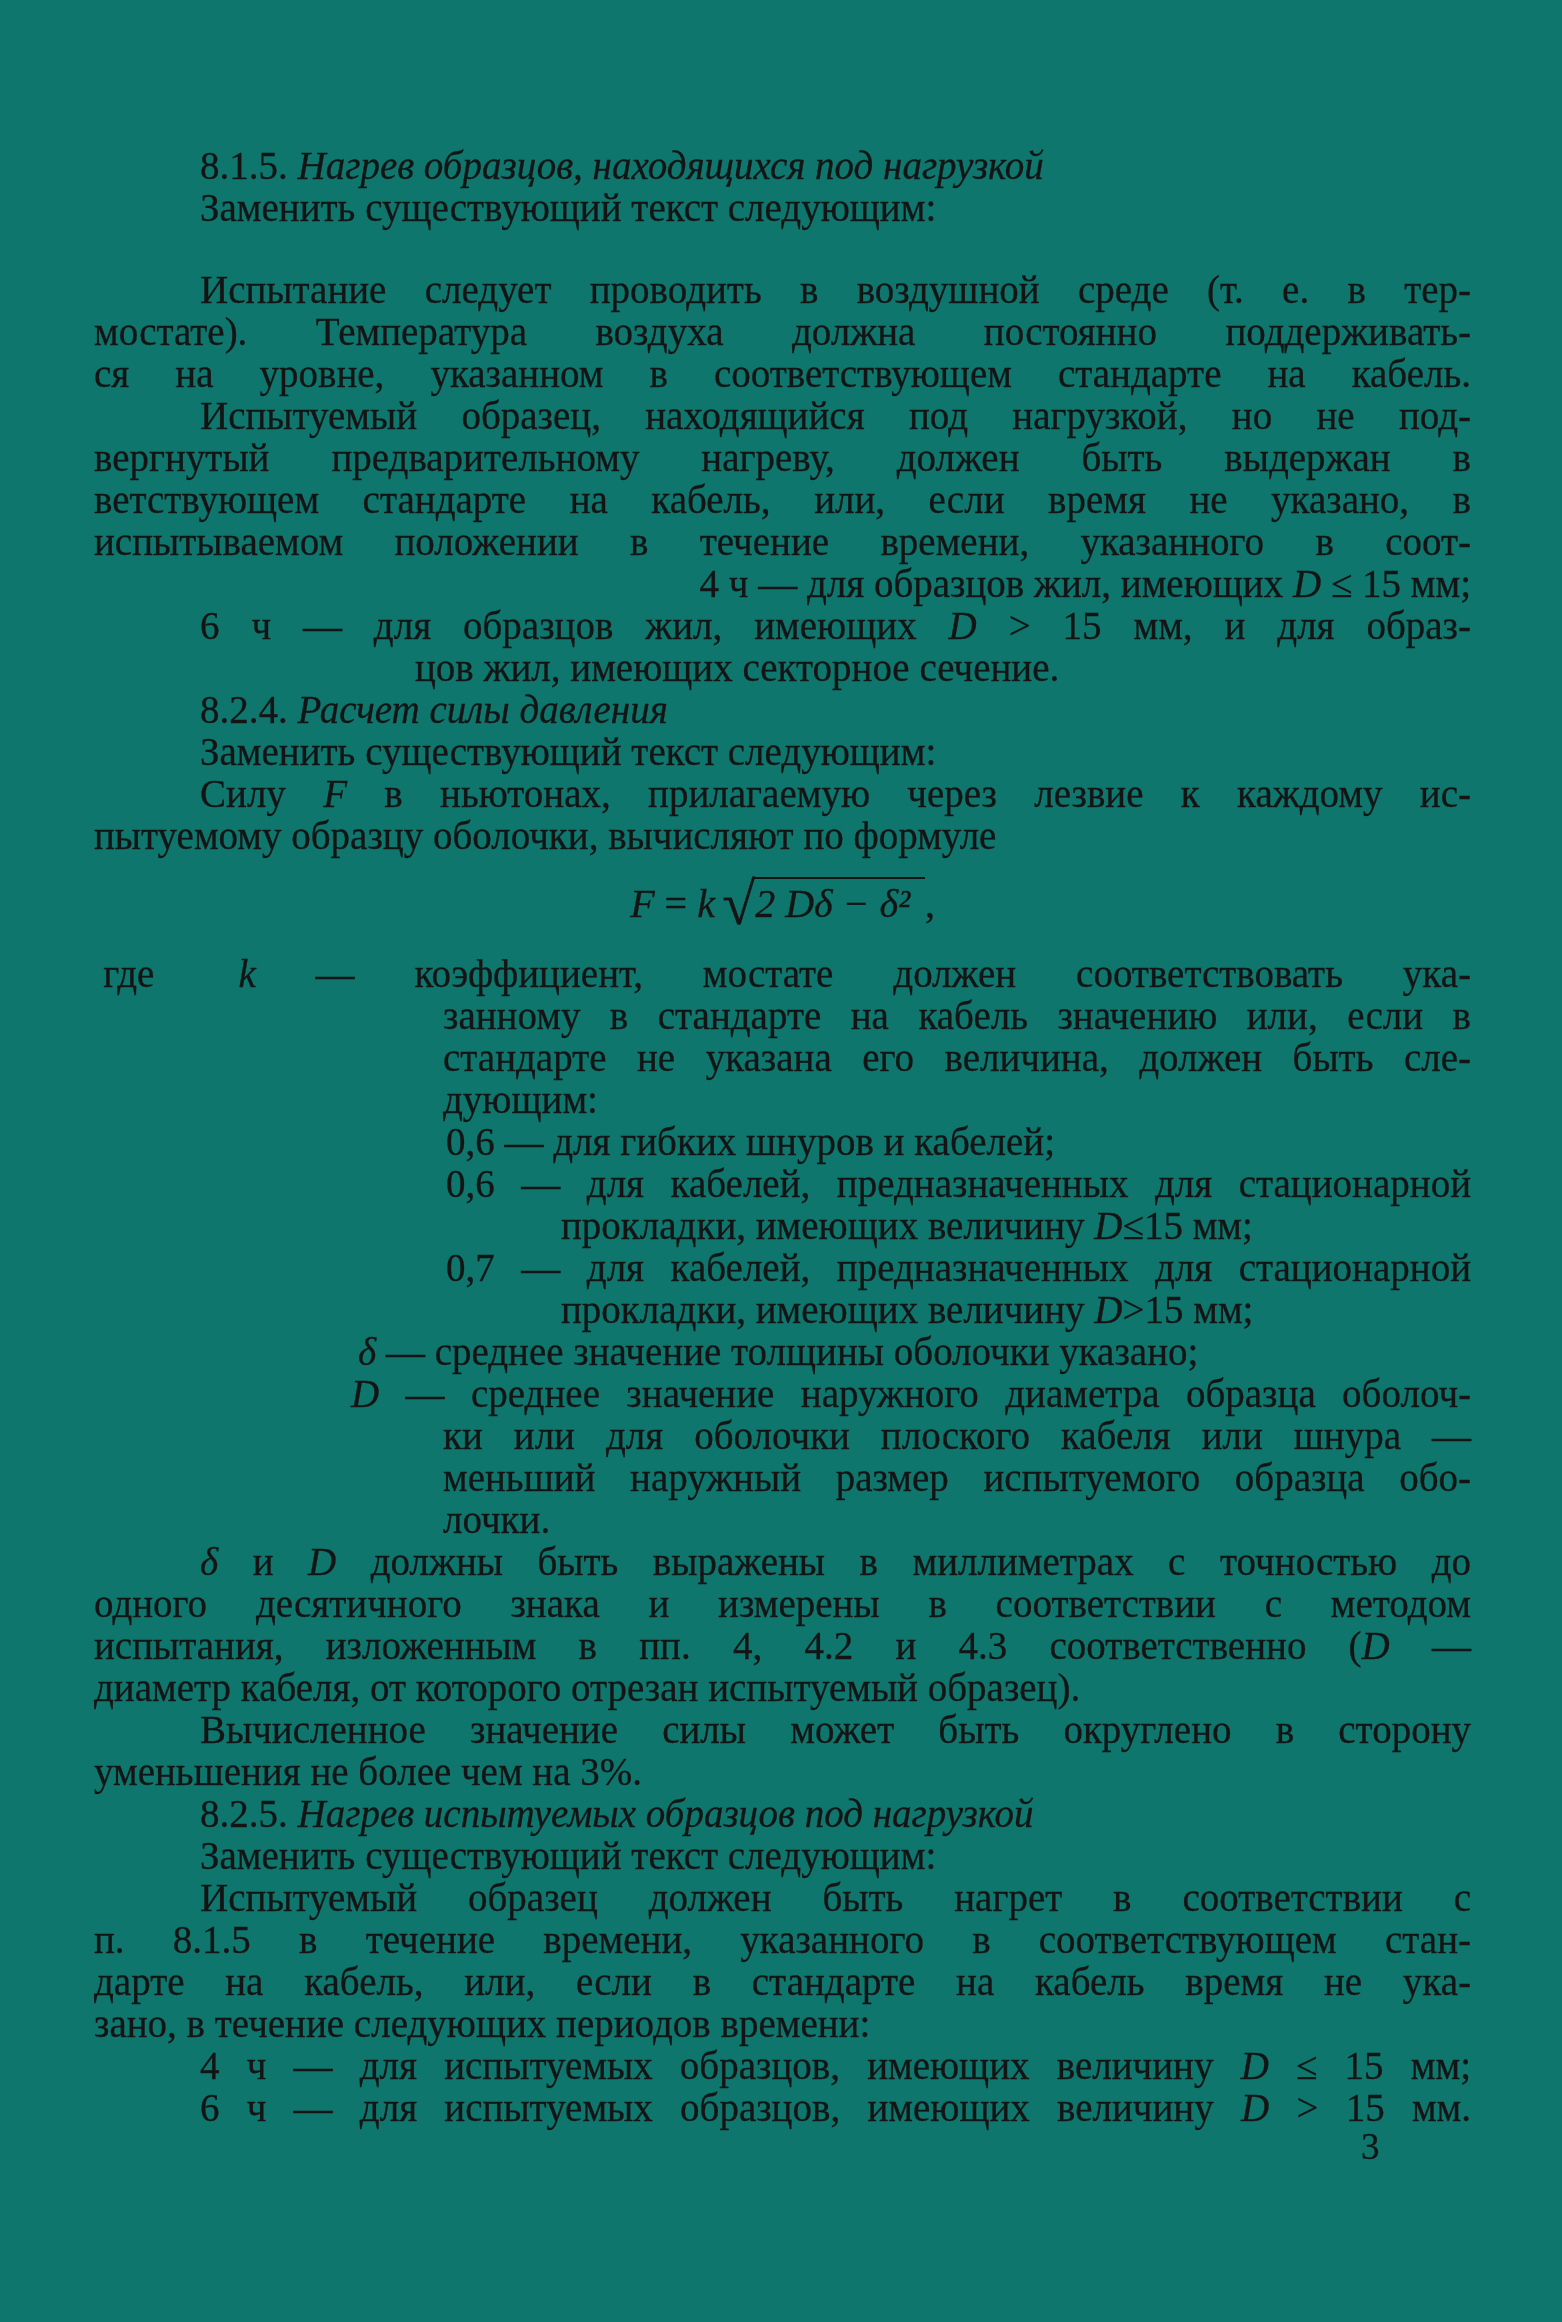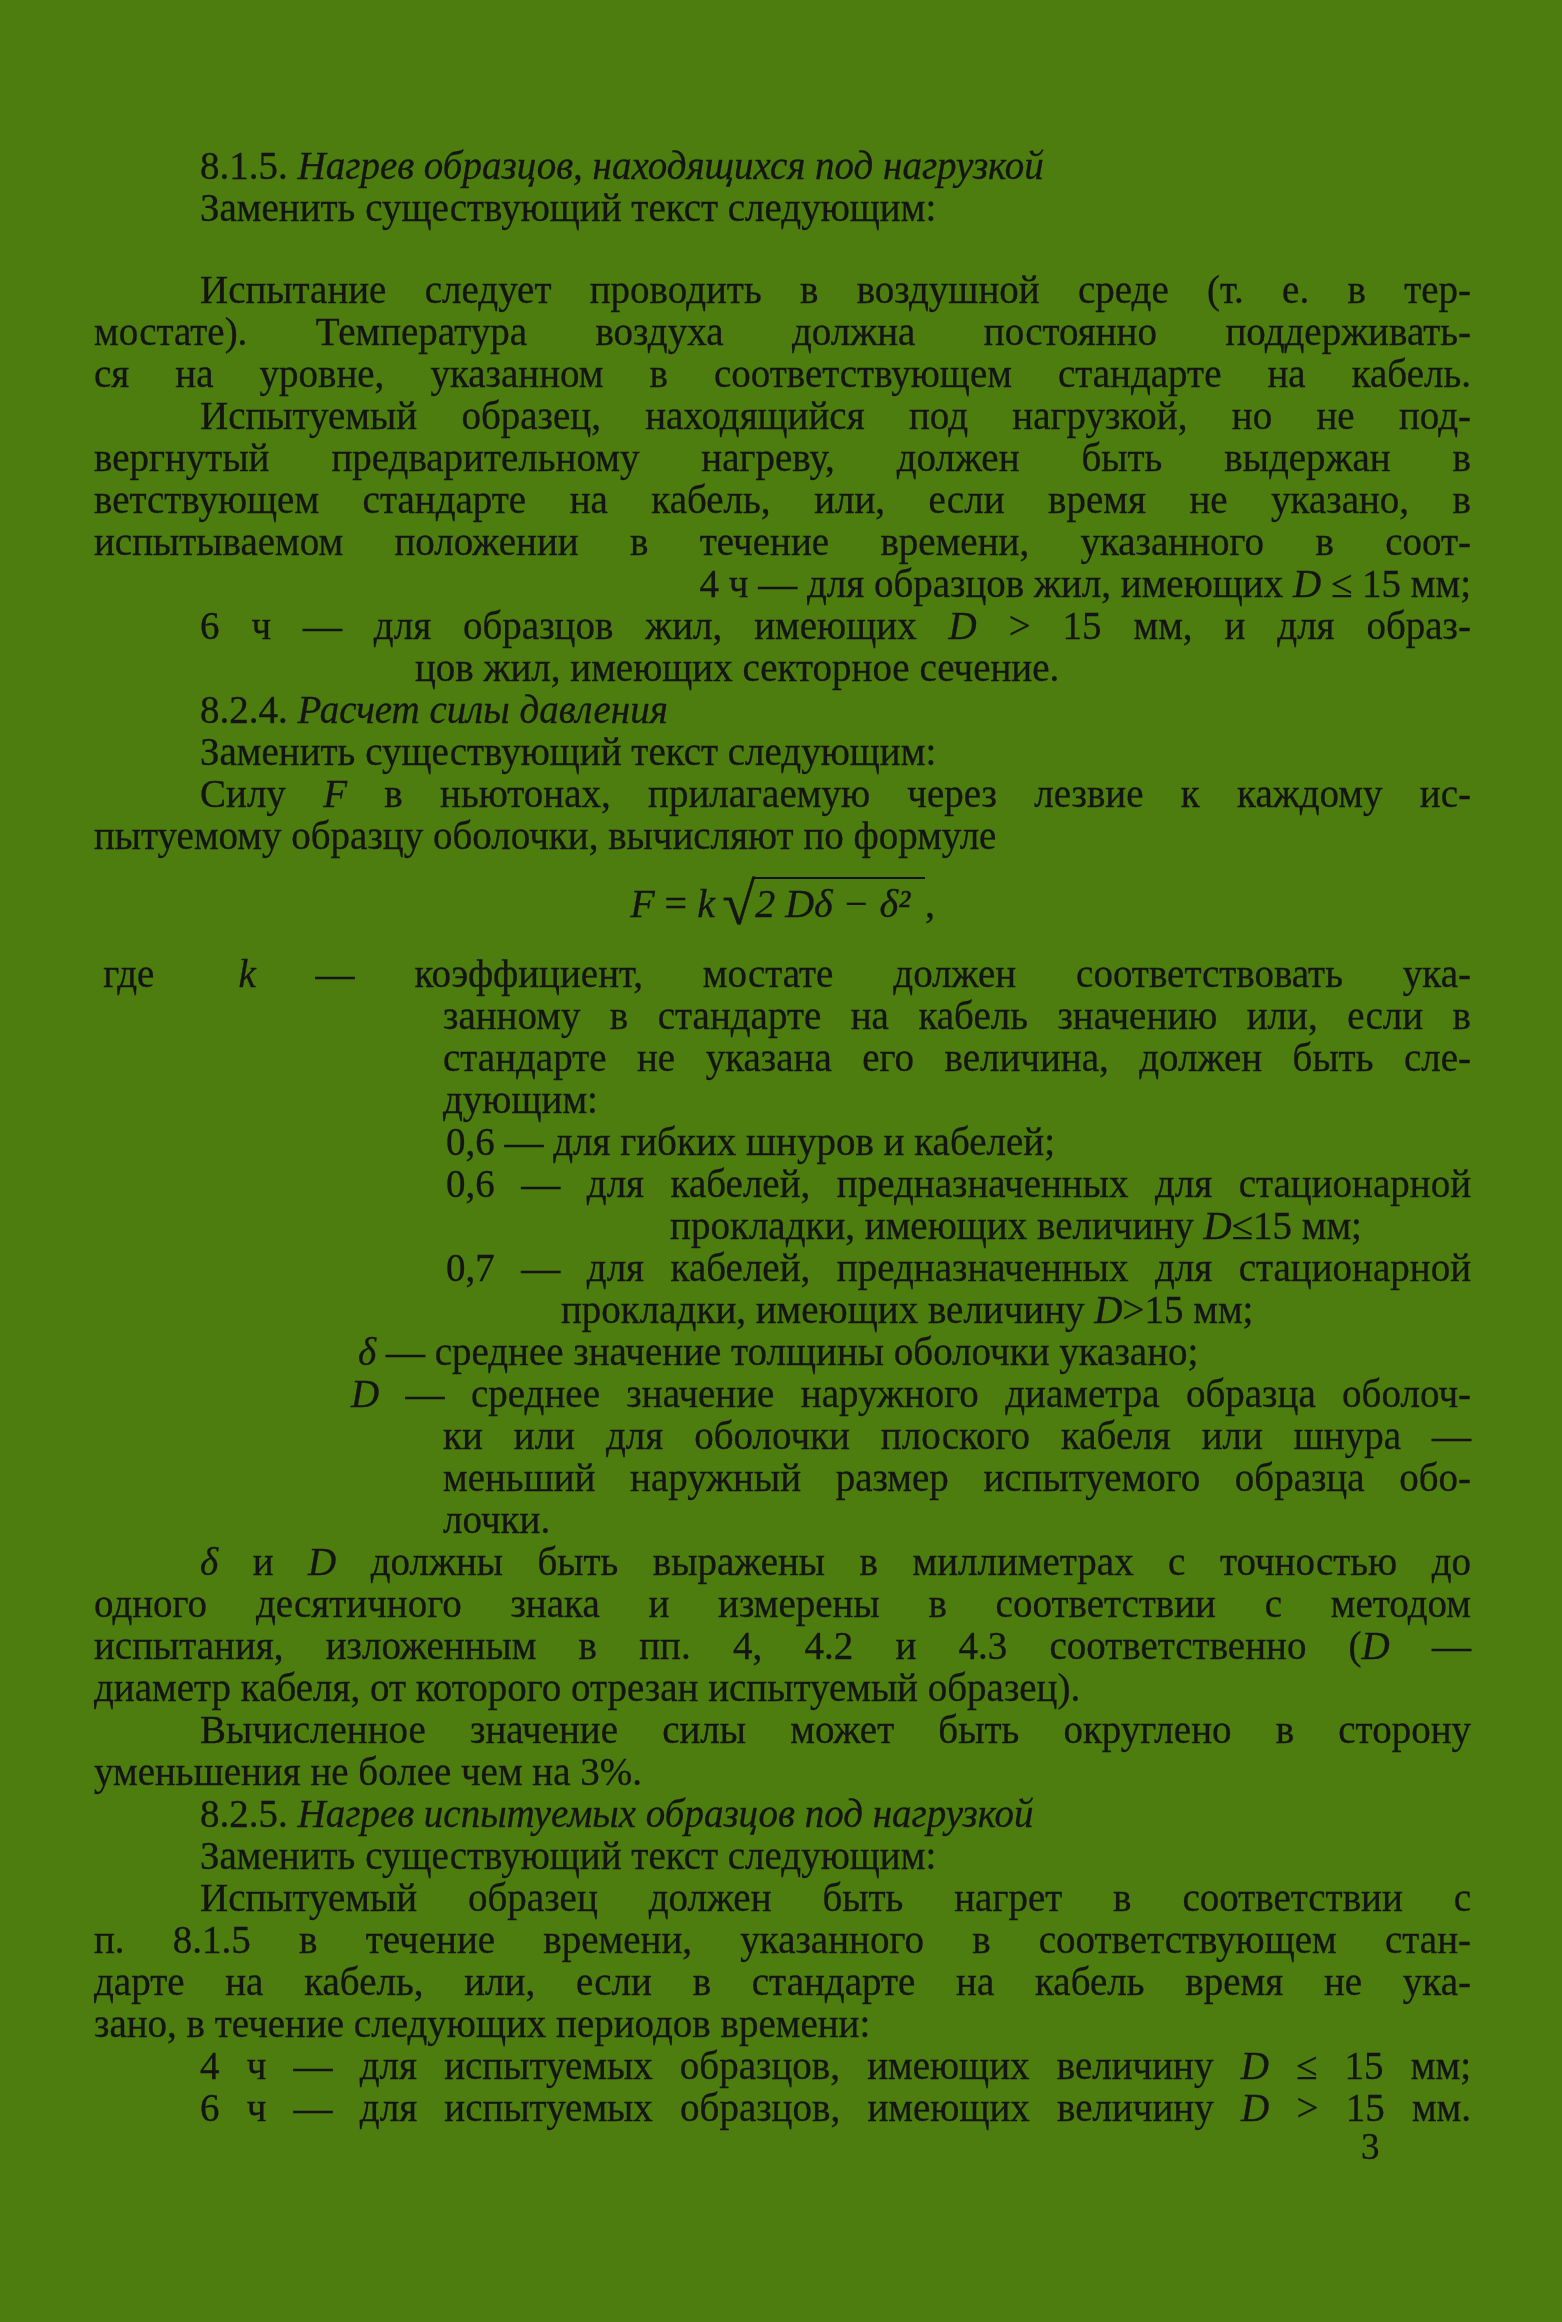--- a/index.html
+++ b/index.html
@@ -1,20 +1,20 @@
 <!DOCTYPE html>
 <html lang="ru" style="font-size:14.7px"><head>
 <meta charset="utf-8">
 <style>
   html,body{margin:0;padding:0;background:#9a9a9a;}
   .page{
     position:relative;
     width:1562px;height:2322px;
     margin:0 auto;
-    background:#4d7c0f;
+    background:#0f766e;
     color:#141414;
     font-family:"Liberation Serif","DejaVu Serif",serif;
     -webkit-text-stroke:0.3px currentColor;
     overflow:hidden;
   }
   .text-block{
     position:absolute;
     left:94px;top:145px;
     width:1377px;
     font-size:39px;
@@ -67,21 +67,21 @@
       <div class="line" style="padding-left: 106px;"><span class="">Заменить существующий текст следующим:</span></div>
       <div class="line j" style="padding-left: 106px;"><span class="">Силу </span><span class=" it">F</span><span class=""> в ньютонах, прилагаемую через лезвие к каждому ис-</span></div>
       <div class="line"><span class="">пытуемому образцу оболочки, вычисляют по формуле</span></div>
       <div class="line formula"><span class=" it">F</span><span class=""> = </span><span class=" it">k</span><span class="radical">√</span><span class="radicand it">2 Dδ − δ²</span><span class="">,</span></div>
       <div class="line j" style="padding-left: 9.2px;"><span class="">где</span><span class="gap" style="width: 84px;"></span><span class=" it">k</span><span class=""> — коэффициент, мостате должен соответствовать ука-</span></div>
       <div class="line j" style="padding-left: 349px;"><span class="">занному в стандарте на кабель значению или, если в</span></div>
       <div class="line j" style="padding-left: 349px;"><span class="">стандарте не указана его величина, должен быть сле-</span></div>
       <div class="line" style="padding-left: 349px;"><span class="">дующим:</span></div>
       <div class="line" style="padding-left: 352px;"><span class="">0,6 — для гибких шнуров и кабелей;</span></div>
       <div class="line j" style="padding-left: 352px;"><span class="">0,6 — для кабелей, предназначенных для стационарной</span></div>
-      <div class="line" style="padding-left: 467px; text-align: center;"><span class="">прокладки, имеющих величину </span><span class=" it">D</span><span class="">≤15 мм;</span></div>
+      <div class="line" style="padding-left: 467px;"><span class="">прокладки, имеющих величину </span><span class=" it">D</span><span class="">≤15 мм;</span></div>
       <div class="line j" style="padding-left: 352px;"><span class="">0,7 — для кабелей, предназначенных для стационарной</span></div>
       <div class="line" style="padding-left: 467px;"><span class="">прокладки, имеющих величину </span><span class=" it">D</span><span class="">&gt;15 мм;</span></div>
       <div class="line" style="padding-left: 264px;"><span class=" it">δ</span><span class=""> — среднее значение толщины оболочки указано;</span></div>
       <div class="line j" style="padding-left: 257px;"><span class=" it">D</span><span class=""> — среднее значение наружного диаметра образца оболоч-</span></div>
       <div class="line j" style="padding-left: 349px;"><span class="">ки или для оболочки плоского кабеля или шнура —</span></div>
       <div class="line j" style="padding-left: 349px;"><span class="">меньший наружный размер испытуемого образца обо-</span></div>
       <div class="line" style="padding-left: 349px;"><span class="">лочки.</span></div>
       <div class="line j" style="padding-left: 106px;"><span class=" it">δ</span><span class=""> и </span><span class=" it">D</span><span class=""> должны быть выражены в миллиметрах с точностью до</span></div>
       <div class="line j"><span class="">одного десятичного знака и измерены в соответствии с методом</span></div>
       <div class="line j"><span class="">испытания, изложенным в пп. 4, 4.2 и 4.3 соответственно (</span><span class=" it">D</span><span class=""> —</span></div>

